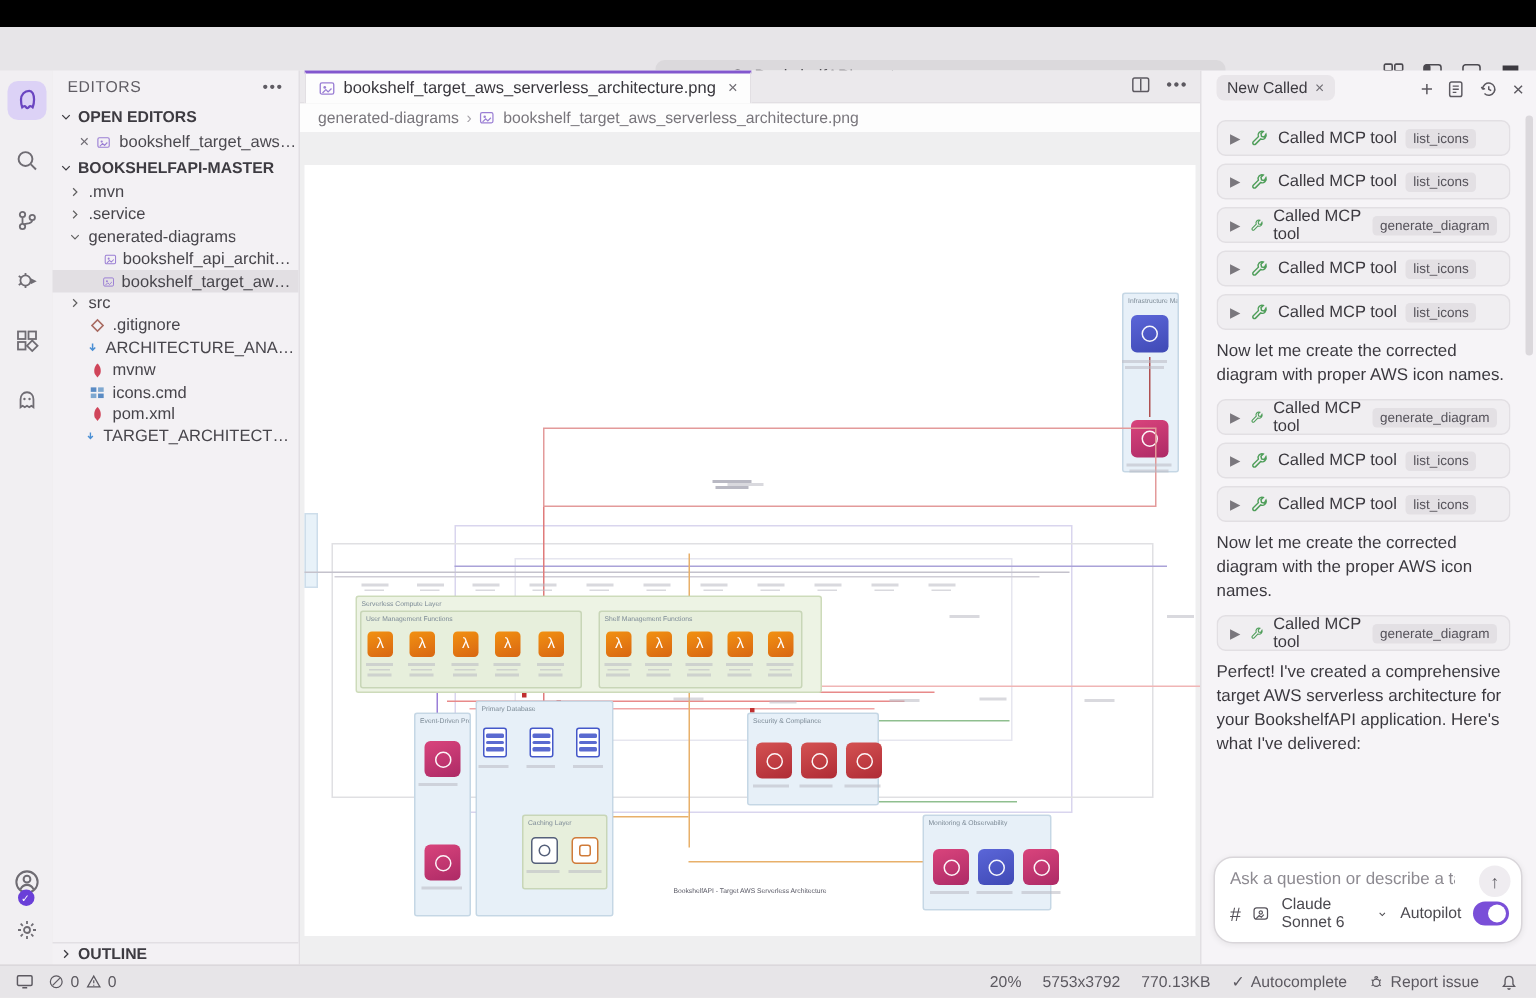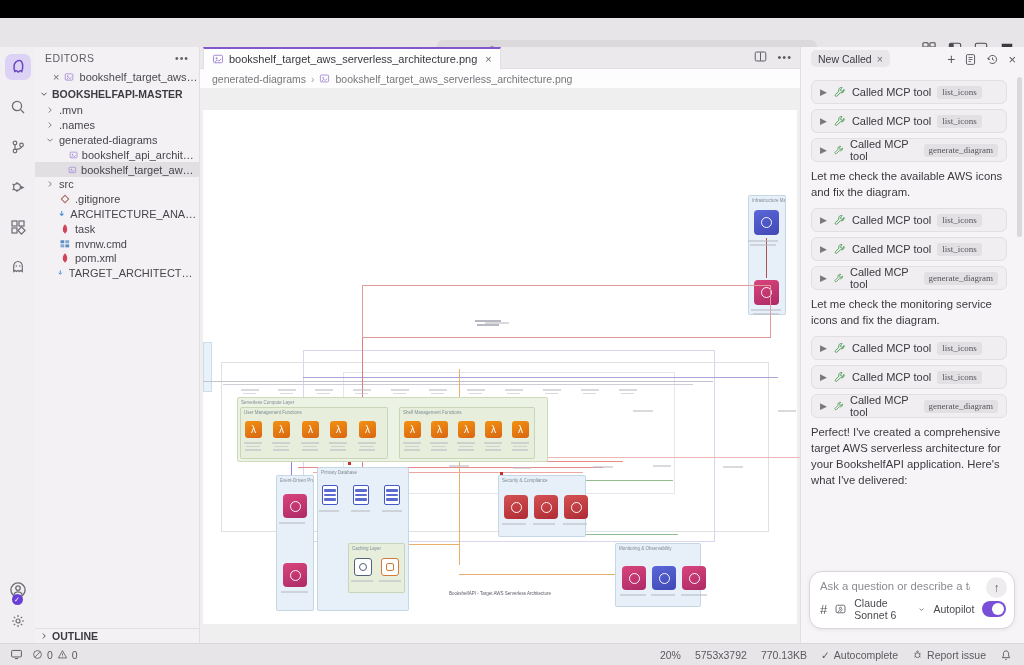--- a/index.html
+++ b/index.html
@@ -1,19 +1,19 @@
 <!DOCTYPE html>
 <html><head>
 <meta charset="utf-8">
 <style>
   * { margin:0; padding:0; box-sizing:border-box; }
   html,body { width:1024px; height:665px; overflow:hidden;
     font-family:"Liberation Sans","DejaVu Sans",sans-serif;
     -webkit-font-smoothing:antialiased; background:#e7e5e8; }
-  .mono { font-family:Liberation Serif, serif; }
+  .mono { font-family:Liberation Sans, sans-serif; }
 
   
   #black-strip { position:absolute; left:0; top:0; width:1024px; height:18px; background:#000; }
   #title-bar { position:absolute; left:0; top:18px; width:1024px; height:29px; background:#e7e5e8; }
   .nav-arrow { position:absolute; top:25px; color:#8a878d; font-size:13px; cursor:default; }
   #search-pill { position:absolute; left:437px; top:22px; width:380px; height:21px;
     background:#dbd9dc; border-radius:6px; color:#4c4a50; font-size:11px;
     display:flex; align-items:center; padding-left:50px; gap:5px; }
   #title-icons { position:absolute; right:10px; top:23px; display:flex; gap:12px; align-items:center; }
   #title-icons svg { display:block; }
@@ -209,20 +209,26 @@
         </svg>
     </div>
   </div>
 </div>
 
 <div id="sidebar">
   <div id="explorer-header">
     <span>EDITORS</span>
     <span style="letter-spacing:1px;">•••</span>
   </div>
+  <div class="section-header">
+    <svg width="10" height="10" viewBox="0 0 16 16">
+        <path d="M4 6l4 4 4-4" fill="none" stroke="#3d3b41" stroke-width="1.4"></path>
+      </svg>
+    <span>OPEN EDITORS</span>
+  </div>
   <div id="open-editor-row">
     <span style="color:#6f6c73;">×</span>
     <svg width="12" height="12" viewBox="0 0 16 16">
         <rect x="2" y="3" width="12" height="10" rx="1.5" fill="none" stroke="#9b7fd4" stroke-width="1.2"></rect>
         <circle cx="6" cy="7" r="1.2" fill="#9b7fd4"></circle>
         <path d="M4 12l3-3 2 2 3-3" fill="none" stroke="#9b7fd4" stroke-width="1.2"></path>
       </svg>
     <span class="tree-label">bookshelf_target_aws_serv...</span>
   </div>
   <div class="section-header">
@@ -235,21 +241,21 @@
       <div class="tree-row" style="padding-left: 10px;">
         <svg width="10" height="10" viewBox="0 0 16 16">
           <path d="M6 4l4 4-4 4" fill="none" stroke="#616161" stroke-width="1.3"></path>
         </svg>
         <span class="tree-label">.mvn</span>
       </div>
       <div class="tree-row" style="padding-left: 10px;">
         <svg width="10" height="10" viewBox="0 0 16 16">
           <path d="M6 4l4 4-4 4" fill="none" stroke="#616161" stroke-width="1.3"></path>
         </svg>
-        <span class="tree-label">.names</span>
+        <span class="tree-label">.service</span>
       </div>
       <div class="tree-row" style="padding-left: 10px;">
         <svg width="10" height="10" viewBox="0 0 16 16">
           <path d="M4 6l4 4 4-4" fill="none" stroke="#616161" stroke-width="1.3"></path>
         </svg>
         <span class="tree-label">generated-diagrams</span>
       </div>
       <div class="tree-row" style="padding-left: 22px;">
         <span style="width:10px;"></span>
         <svg width="12" height="12" viewBox="0 0 16 16">
@@ -286,31 +292,31 @@
         <svg width="12" height="12" viewBox="0 0 16 16">
           <path d="M8 3v7M5 7.5l3 3 3-3" stroke="#4a8fd4" stroke-width="1.7" fill="none"></path>
         </svg>
         <span class="tree-label">ARCHITECTURE_ANALYSIS.md</span>
       </div>
       <div class="tree-row" style="padding-left: 10px;">
         <span style="width:10px;"></span>
         <svg width="12" height="12" viewBox="0 0 16 16">
           <path d="M8 1.8c2.6 2.1 3.6 6.2 2.4 9.4L8 14.2l-2.4-3C4.4 8 5.4 3.9 8 1.8z" fill="#d0455a"></path>
         </svg>
-        <span class="tree-label">task</span>
+        <span class="tree-label">mvnw</span>
       </div>
       <div class="tree-row" style="padding-left: 10px;">
         <span style="width:10px;"></span>
         <svg width="12" height="12" viewBox="0 0 16 16">
           <rect x="2" y="3" width="5" height="4" fill="#5a8bc4"></rect>
           <rect x="8.5" y="3" width="5" height="4" fill="#7fa8d0"></rect>
           <rect x="2" y="8.5" width="5" height="4" fill="#7fa8d0"></rect>
           <rect x="8.5" y="8.5" width="5" height="4" fill="#5a8bc4"></rect>
         </svg>
-        <span class="tree-label">mvnw.cmd</span>
+        <span class="tree-label">icons.cmd</span>
       </div>
       <div class="tree-row" style="padding-left: 10px;">
         <span style="width:10px;"></span>
         <svg width="12" height="12" viewBox="0 0 16 16">
           <path d="M8 1.8c2.6 2.1 3.6 6.2 2.4 9.4L8 14.2l-2.4-3C4.4 8 5.4 3.9 8 1.8z" fill="#d0455a"></path>
         </svg>
         <span class="tree-label">pom.xml</span>
       </div>
       <div class="tree-row" style="padding-left: 10px;">
         <span style="width:10px;"></span>
@@ -607,62 +613,62 @@
         <span class="tool-badge mono">list_icons</span>
       </div>
       <div class="tool-row">
         <span class="tool-chev">▶</span>
         <svg width="13" height="13" viewBox="0 0 16 16">
           <path d="M13.5 4.2a3.2 3.2 0 0 1-4.3 4L5 12.4a1.3 1.3 0 0 1-1.9-1.9l4.2-4.2a3.2 3.2 0 0 1 4-4.3L9.4 3.9l.5 2.2 2.2.5z" fill="none" stroke="#4f9e5a" stroke-width="1.2"></path>
         </svg>
         <span>Called MCP tool</span>
         <span class="tool-badge mono">generate_diagram</span>
       </div>
-      <div class="chat-text">Let me check the available AWS icons and fix the diagram.</div>
       <div class="tool-row">
         <span class="tool-chev">▶</span>
         <svg width="13" height="13" viewBox="0 0 16 16">
           <path d="M13.5 4.2a3.2 3.2 0 0 1-4.3 4L5 12.4a1.3 1.3 0 0 1-1.9-1.9l4.2-4.2a3.2 3.2 0 0 1 4-4.3L9.4 3.9l.5 2.2 2.2.5z" fill="none" stroke="#4f9e5a" stroke-width="1.2"></path>
         </svg>
         <span>Called MCP tool</span>
         <span class="tool-badge mono">list_icons</span>
       </div>
       <div class="tool-row">
         <span class="tool-chev">▶</span>
         <svg width="13" height="13" viewBox="0 0 16 16">
           <path d="M13.5 4.2a3.2 3.2 0 0 1-4.3 4L5 12.4a1.3 1.3 0 0 1-1.9-1.9l4.2-4.2a3.2 3.2 0 0 1 4-4.3L9.4 3.9l.5 2.2 2.2.5z" fill="none" stroke="#4f9e5a" stroke-width="1.2"></path>
         </svg>
         <span>Called MCP tool</span>
         <span class="tool-badge mono">list_icons</span>
       </div>
+      <div class="chat-text">Now let me create the corrected diagram with proper AWS icon names.</div>
       <div class="tool-row">
         <span class="tool-chev">▶</span>
         <svg width="13" height="13" viewBox="0 0 16 16">
           <path d="M13.5 4.2a3.2 3.2 0 0 1-4.3 4L5 12.4a1.3 1.3 0 0 1-1.9-1.9l4.2-4.2a3.2 3.2 0 0 1 4-4.3L9.4 3.9l.5 2.2 2.2.5z" fill="none" stroke="#4f9e5a" stroke-width="1.2"></path>
         </svg>
         <span>Called MCP tool</span>
         <span class="tool-badge mono">generate_diagram</span>
       </div>
-      <div class="chat-text">Let me check the monitoring service icons and fix the diagram.</div>
       <div class="tool-row">
         <span class="tool-chev">▶</span>
         <svg width="13" height="13" viewBox="0 0 16 16">
           <path d="M13.5 4.2a3.2 3.2 0 0 1-4.3 4L5 12.4a1.3 1.3 0 0 1-1.9-1.9l4.2-4.2a3.2 3.2 0 0 1 4-4.3L9.4 3.9l.5 2.2 2.2.5z" fill="none" stroke="#4f9e5a" stroke-width="1.2"></path>
         </svg>
         <span>Called MCP tool</span>
         <span class="tool-badge mono">list_icons</span>
       </div>
       <div class="tool-row">
         <span class="tool-chev">▶</span>
         <svg width="13" height="13" viewBox="0 0 16 16">
           <path d="M13.5 4.2a3.2 3.2 0 0 1-4.3 4L5 12.4a1.3 1.3 0 0 1-1.9-1.9l4.2-4.2a3.2 3.2 0 0 1 4-4.3L9.4 3.9l.5 2.2 2.2.5z" fill="none" stroke="#4f9e5a" stroke-width="1.2"></path>
         </svg>
         <span>Called MCP tool</span>
         <span class="tool-badge mono">list_icons</span>
       </div>
+      <div class="chat-text">Now let me create the corrected diagram with the proper AWS icon names.</div>
       <div class="tool-row">
         <span class="tool-chev">▶</span>
         <svg width="13" height="13" viewBox="0 0 16 16">
           <path d="M13.5 4.2a3.2 3.2 0 0 1-4.3 4L5 12.4a1.3 1.3 0 0 1-1.9-1.9l4.2-4.2a3.2 3.2 0 0 1 4-4.3L9.4 3.9l.5 2.2 2.2.5z" fill="none" stroke="#4f9e5a" stroke-width="1.2"></path>
         </svg>
         <span>Called MCP tool</span>
         <span class="tool-badge mono">generate_diagram</span>
       </div>
       <div class="chat-text">Perfect! I've created a comprehensive target AWS serverless architecture for your BookshelfAPI application. Here's what I've delivered:</div>
     </div>

